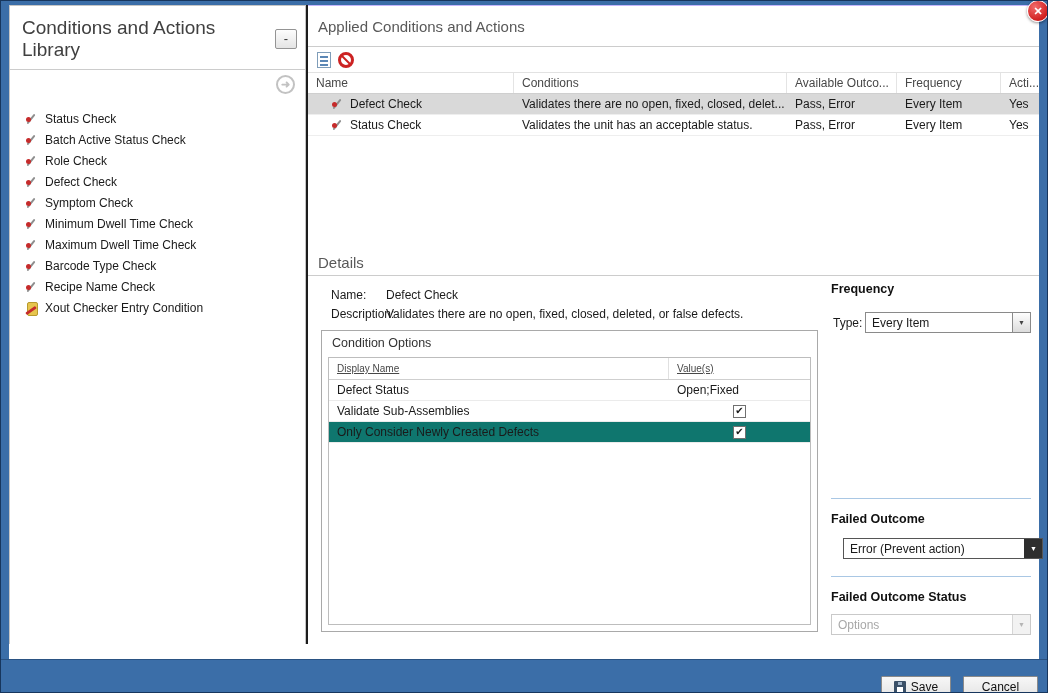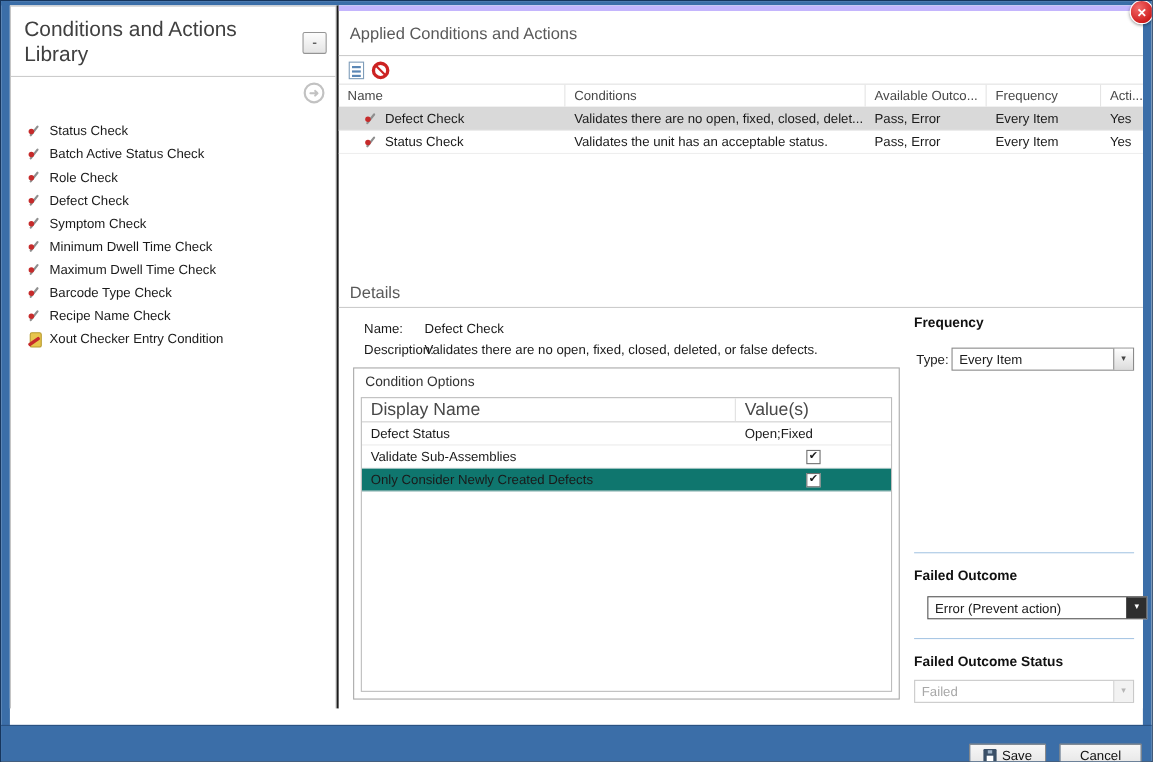--- a/index.html
+++ b/index.html
@@ -44,21 +44,21 @@
   .lib-list { padding-top:12px; }
   .lib-item { display:flex; align-items:center; height:21px; padding-left:14px; gap:7px; font-size:12px; color:#1a1a1a; }
   .pin-icon { position:relative; width:14px; height:14px; flex:0 0 14px; }
   .pin-icon::after { content:""; position:absolute; left:6px; top:1px; width:2px; height:12px; background:#8f8f8f; transform:rotate(38deg); border-radius:1px; }
   .pin-icon::before { content:""; position:absolute; left:2px; top:5px; width:5px; height:5px; background:#c62b2b; border-radius:50%; z-index:1; }
   .xout-icon { position:relative; width:14px; height:14px; flex:0 0 14px; }
   .xout-icon::after { content:""; position:absolute; left:3px; top:1px; width:9px; height:12px; background:#e7c54d; border:1px solid #b79a2e; border-radius:2px; }
   .xout-icon::before { content:""; position:absolute; left:1px; top:8px; width:12px; height:3px; background:#c62b2b; transform:rotate(-35deg); z-index:1; border-radius:1px; }
 
   
-  .right-panel { position:absolute; left:307px; top:4px; right:8px; bottom:48px; background:#fff; border-top:5px solid #c4b5fd; }
+  .right-panel { position:absolute; left:307px; top:4px; right:8px; bottom:48px; background:#fff; border-top:1px solid #c4b5fd; }
   .applied-title-row { height:41px; display:flex; align-items:center; padding-left:10px; border-bottom:1px solid #ccc; }
   .section-title { font-size:15px; color:#595959; }
   .toolbar { height:25px; display:flex; align-items:center; gap:7px; padding-left:9px; }
   .tb-edit { width:14px; height:16px; background:#fff; border:1px solid #7f9db9; position:relative; }
   .tb-edit::before { content:""; position:absolute; left:2px; top:3px; width:8px; height:2px; background:#5b87b5; box-shadow:0 4px 0 #5b87b5, 0 8px 0 #5b87b5; }
   .tb-no { width:16px; height:16px; border:3px solid #c22; border-radius:50%; position:relative; }
   .tb-no::after { content:""; position:absolute; left:-1px; top:4px; width:12px; height:2px; background:#c22; transform:rotate(45deg); }
 
   .grid-header { display:flex; height:22px; align-items:center; border-top:1px solid #e2e2e2; border-bottom:1px solid #cfcfcf; font-size:12px; color:#484848; }
   .gh-cell { padding-left:8px; height:100%; display:flex; align-items:center; border-right:1px solid #e4e4e4; overflow:hidden; white-space:nowrap; }
@@ -74,21 +74,21 @@
 
   .details-title-row { position:absolute; left:0; right:0; top:244px; height:26px; display:flex; align-items:center; padding-left:10px; border-bottom:1px solid #ccc; }
   .details-body { position:absolute; left:0; right:0; top:270px; bottom:0; }
   .kv-row { position:absolute; left:23px; font-size:12px; color:#1a1a1a; display:flex; }
   .kv-label { width:55px; flex:0 0 55px; }
   .kv-value { white-space:nowrap; }
 
   .options-box { position:absolute; left:13px; top:54px; width:497px; height:302px; border:1px solid #a9a9a9; background:#fff; }
   .options-title { padding:5px 10px 4px 10px; font-size:12.5px; color:#333; }
   .options-table { position:absolute; left:6px; right:6px; top:26px; bottom:6px; border:1px solid #bdbdbd; overflow:hidden; background:#fff; }
-  .ot-header { display:flex; height:22px; align-items:flex-start; border-bottom:1px solid #cfcfcf; font-size:16px; color:#484848; }
+  .ot-header { display:flex; height:22px; align-items:flex-start; border-bottom:1px solid #cfcfcf; font-size:10px; color:#484848;text-decoration:underline; }
   .ot-hcell { padding-left:8px; height:100%; display:flex; align-items:center; border-right:1px solid #e0e0e0; }
   .ocol-name { width:340px; flex:0 0 340px; }
   .ocol-val { flex:1; border-right:none; }
   .ot-row { display:flex; height:21px; align-items:center; font-size:12px; color:#1a1a1a; border-bottom:1px solid #ebebeb; }
   .ot-row.highlight { background:#0f766e; }
   .ot-cell { padding-left:8px; height:100%; display:flex; align-items:center; overflow:hidden; white-space:nowrap; }
   .ot-valcell { justify-content:flex-start; }
   .ot-valcell.center { justify-content:center; padding-left:0; }
   .checkbox { width:13px; height:13px; border:1px solid #707070; background:#fff; display:flex; align-items:center; justify-content:center; font-size:10px; color:#1a1a1a; line-height:1; }
 
@@ -277,21 +277,21 @@
         <div class="combo dark" style="left:12px; top:262px; width:200px;">
           <span class="txt">Error (Prevent action)</span>
           <span class="dd">
               <span>▼</span>
             </span>
         </div>
 
         <div class="hsep" style="top:300px;"></div>
         <div class="rc-heading" style="top:314px;">Failed Outcome Status</div>
         <div class="combo disabled" style="left:0; top:338px; width:200px;">
-          <span class="txt">Failed</span>
+          <span class="txt">Options</span>
           <span class="dd">
               <span>▼</span>
             </span>
         </div>
       </div>
     </div>
   </div>
 
   <div class="bottom-bar">
     <button class="btn" style="left:880px; top:16px; width:70px;">

